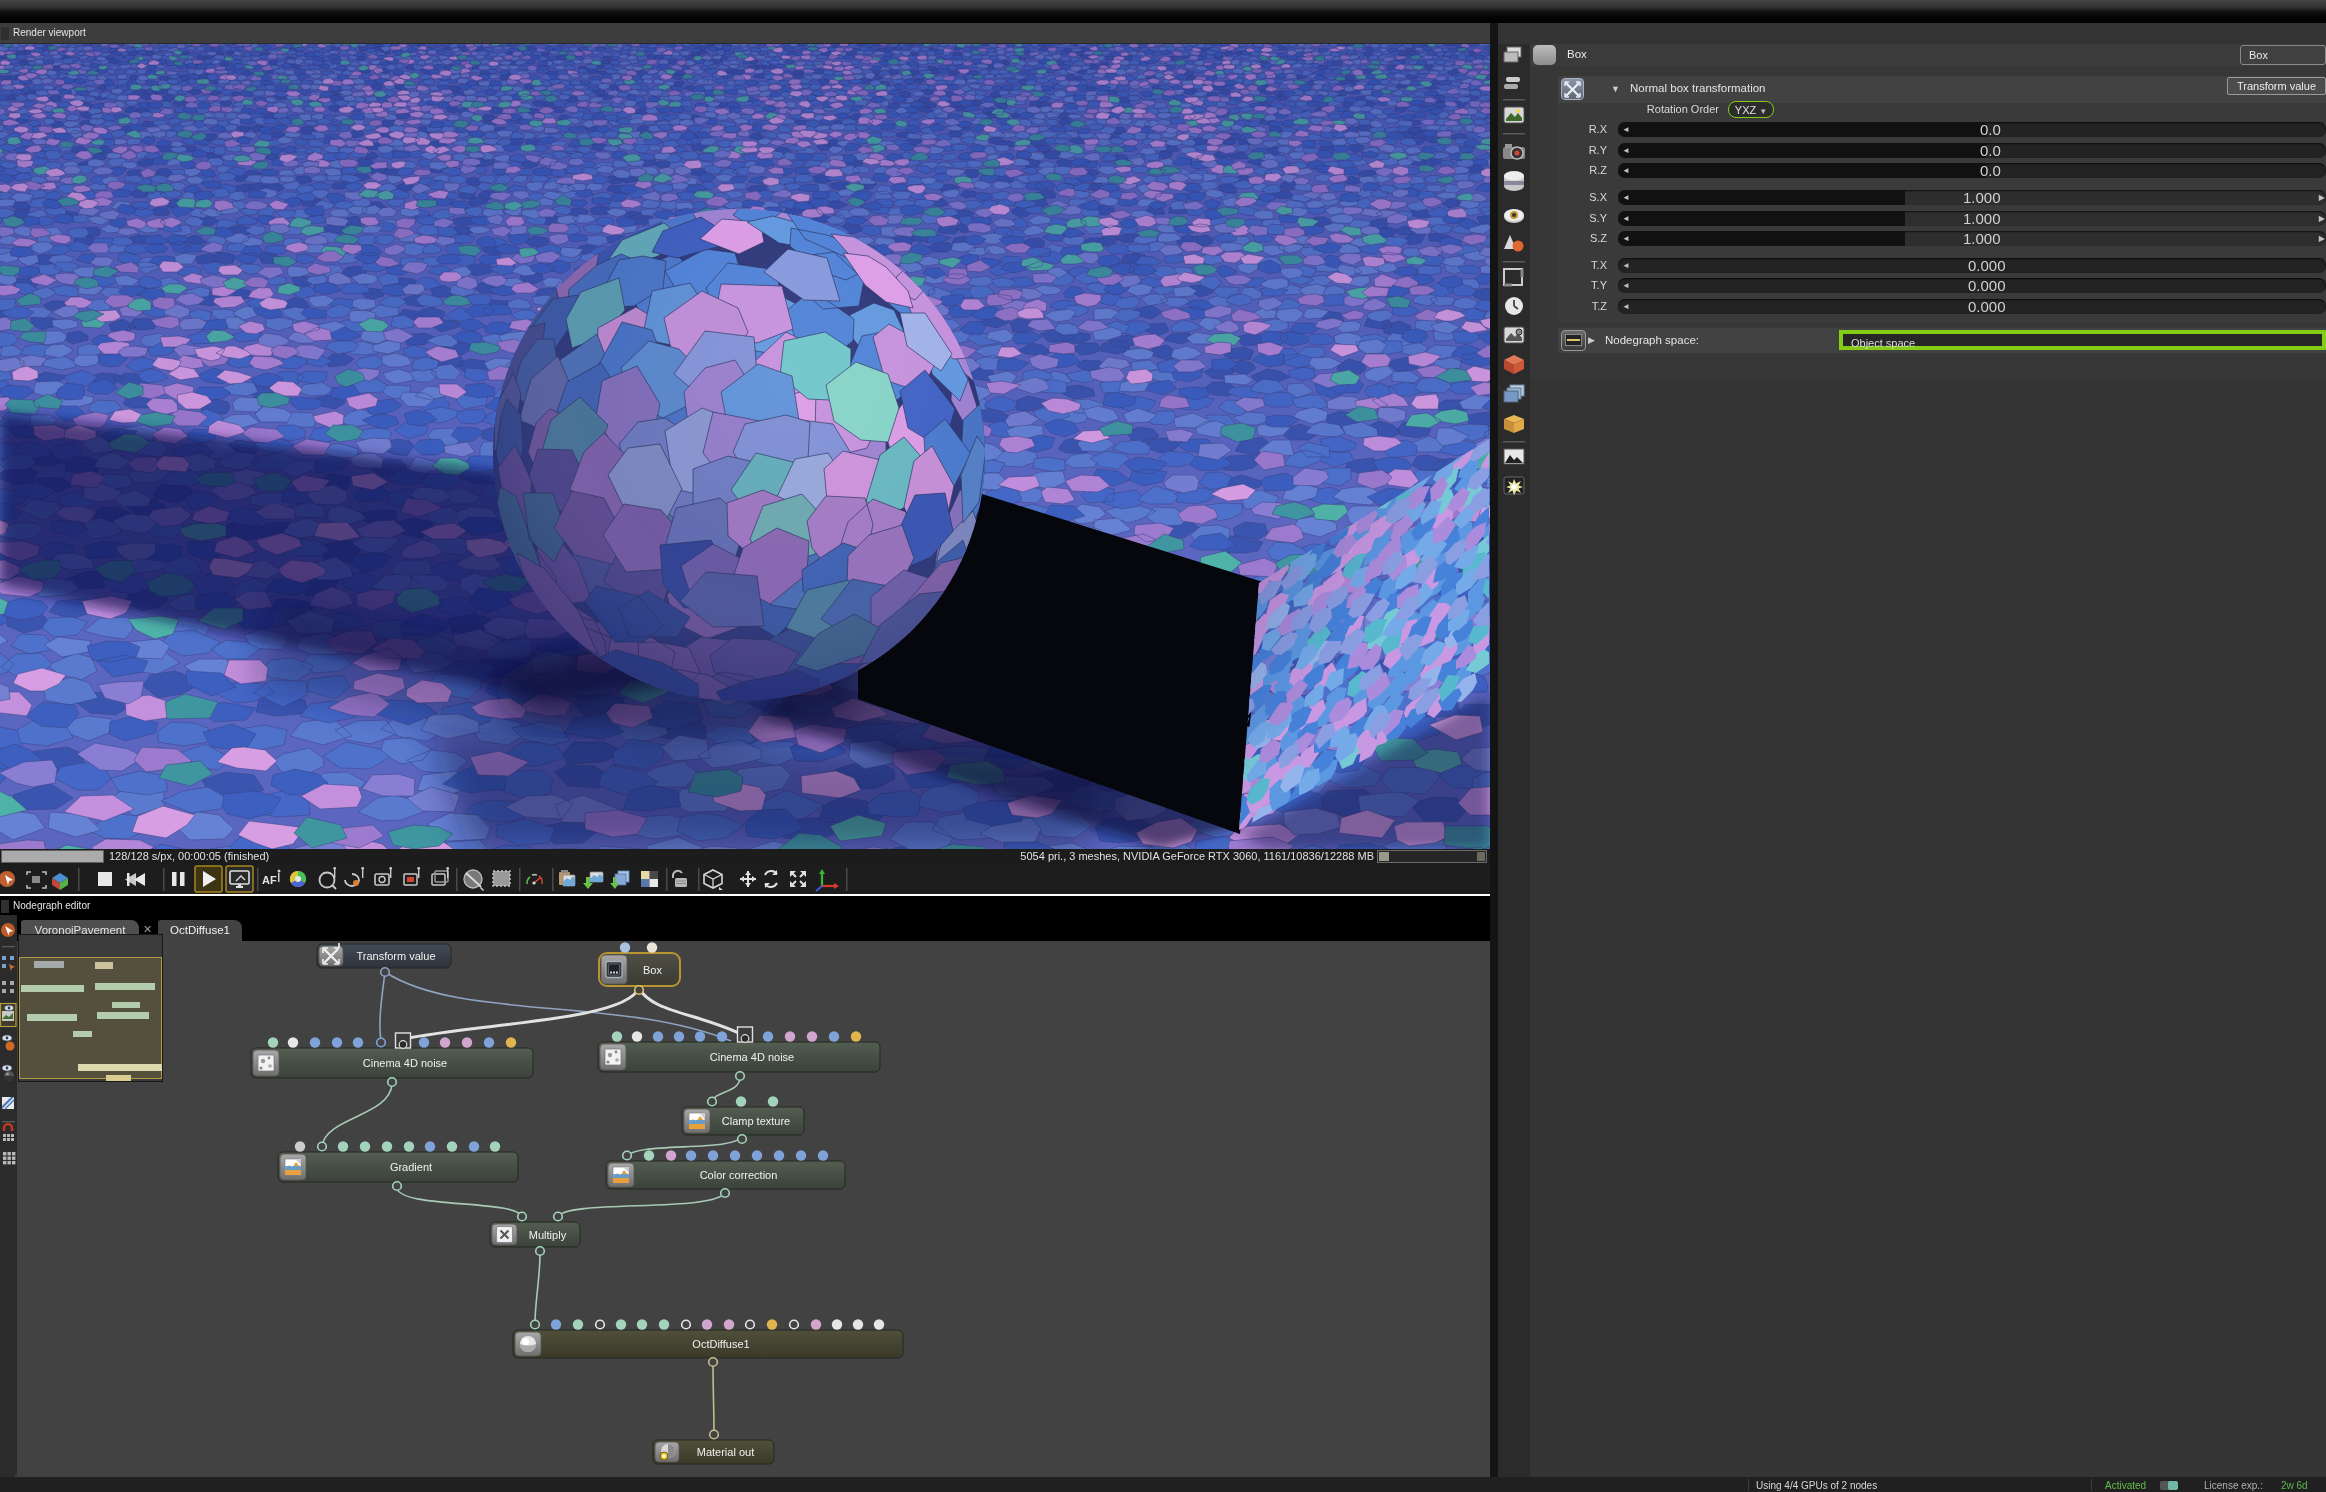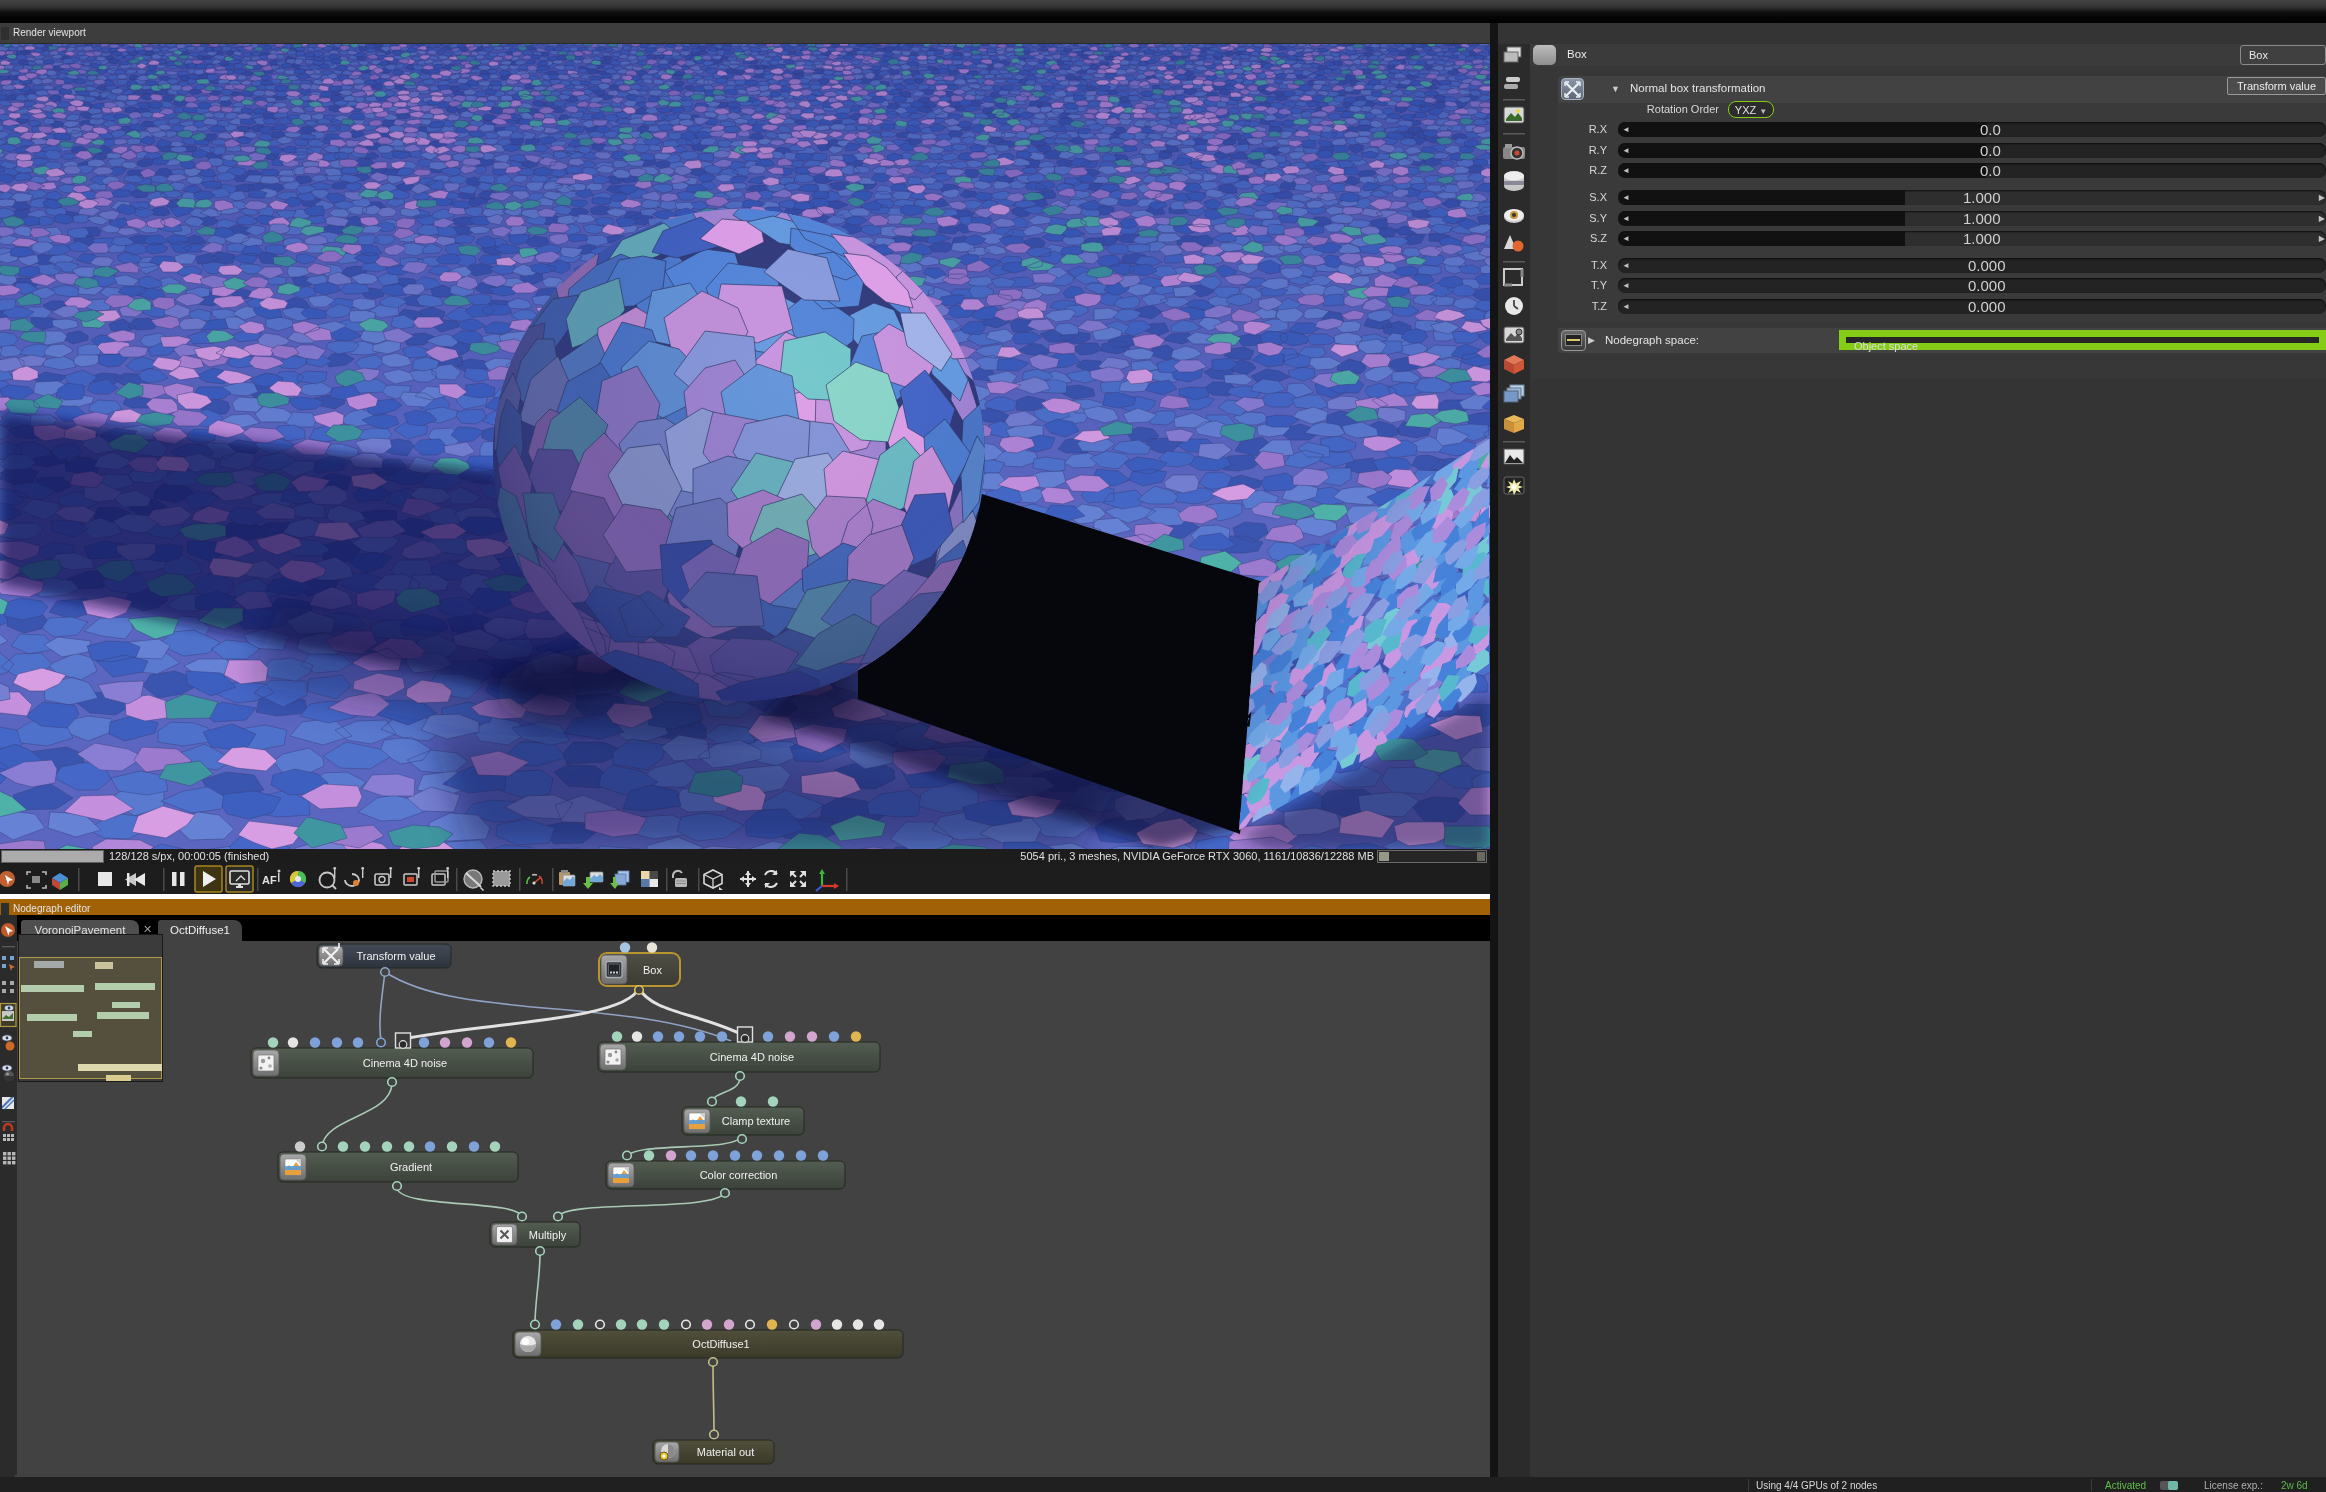--- a/index.html
+++ b/index.html
@@ -306,21 +306,21 @@
       <g stroke-width="2.2">
         <path d="M822 21V8" stroke="#38b838"></path>
         <path d="M822 21h13" stroke="#d83828"></path>
         <path d="M822 21l-6 5" stroke="#3858d8"></path>
       </g>
       <path d="M822 4l-3 5h6z" fill="#38b838"></path>
       <path d="M839 21l-5-3v6z" fill="#d83828"></path>
     </svg>
   </div>
 
-<div class="abs ttl" style="left:0;top:894px;width:1490px;height:21px;background:#a16207;border-top:5px solid #ffffff"><span style="position:absolute;left:1px;top:4px;width:8px;height:13px;background:#2f2f2f"></span><span style="margin-left:13px">Nodegraph editor</span></div>
+<div class="abs ttl" style="left:0;top:894px;width:1490px;height:21px;background:#000000;border-top:2px solid #ffffff"><span style="position:absolute;left:1px;top:4px;width:8px;height:13px;background:#2f2f2f"></span><span style="margin-left:13px">Nodegraph editor</span></div>
 
 <div class="abs" style="left:0;top:915px;width:1490px;height:26px;background:#000000">
  <div class="abs" style="left:21px;top:5px;width:118px;height:21px;background:#4f4f4f;color:#e2e2e2;font-size:11.5px;text-align:center;line-height:21px;border-radius:3px 8px 0 0">VoronoiPavement</div>
  <div class="abs" style="left:143px;top:8px;color:#9a9a9a;font-size:11px">✕</div>
  <div class="abs" style="left:158px;top:5px;width:84px;height:21px;background:#424242;color:#f0f0f0;font-size:11.5px;text-align:center;line-height:21px;border-radius:3px 8px 0 0">OctDiffuse1</div>
 </div>
 
 <div class="abs" style="left:0;top:941px;width:1490px;height:536px;background:#424242;overflow:hidden">
  <div class="abs" style="left:0;top:0;width:15px;height:536px;background:#2b2b2b"></div>
  <div class="abs" style="left:0;top:0;width:1490px;height:536px">
@@ -752,15 +752,15 @@
         <div class="sval" style="left:350px">0.000</div>
         <div class="larr">◄</div>
       </div>
 
   <div class="abs" style="left:28px;top:284px;right:0;height:25px;background:#424242;border-radius:0 0 0 4px">
    <div class="abs" style="left:3px;top:2px;width:25px;height:21px;border-radius:4px;background:linear-gradient(#6a6a6a,#3a3a3a);border:1px solid #999"></div>
    <div class="abs" style="left:7px;top:6px;width:17px;height:12px;background:#222;border:1px solid #888"></div>
    <div class="abs" style="left:9px;top:11px;width:13px;height:2px;background:#d8c86a"></div>
    <div class="abs" style="left:30px;top:7px;font-size:9px;color:#cccccc">▶</div>
    <div class="abs" style="left:47px;top:6px;font-size:11.5px;color:#e4e4e4">Nodegraph space:</div>
-   <div class="abs" style="left:281px;top:2px;right:0;height:20px;background:#262626;border:7px solid #84cc16;font-size:11px;color:#dcdcdc;padding:3px 0 0 8px">Object space</div>
+   <div class="abs" style="left:281px;top:2px;right:0;height:20px;background:#262626;border:4px solid #84cc16;font-size:11px;color:#dcdcdc;padding:3px 0 0 8px">Object space</div>
   </div>
  </div>
 </div>
 </body></html>

